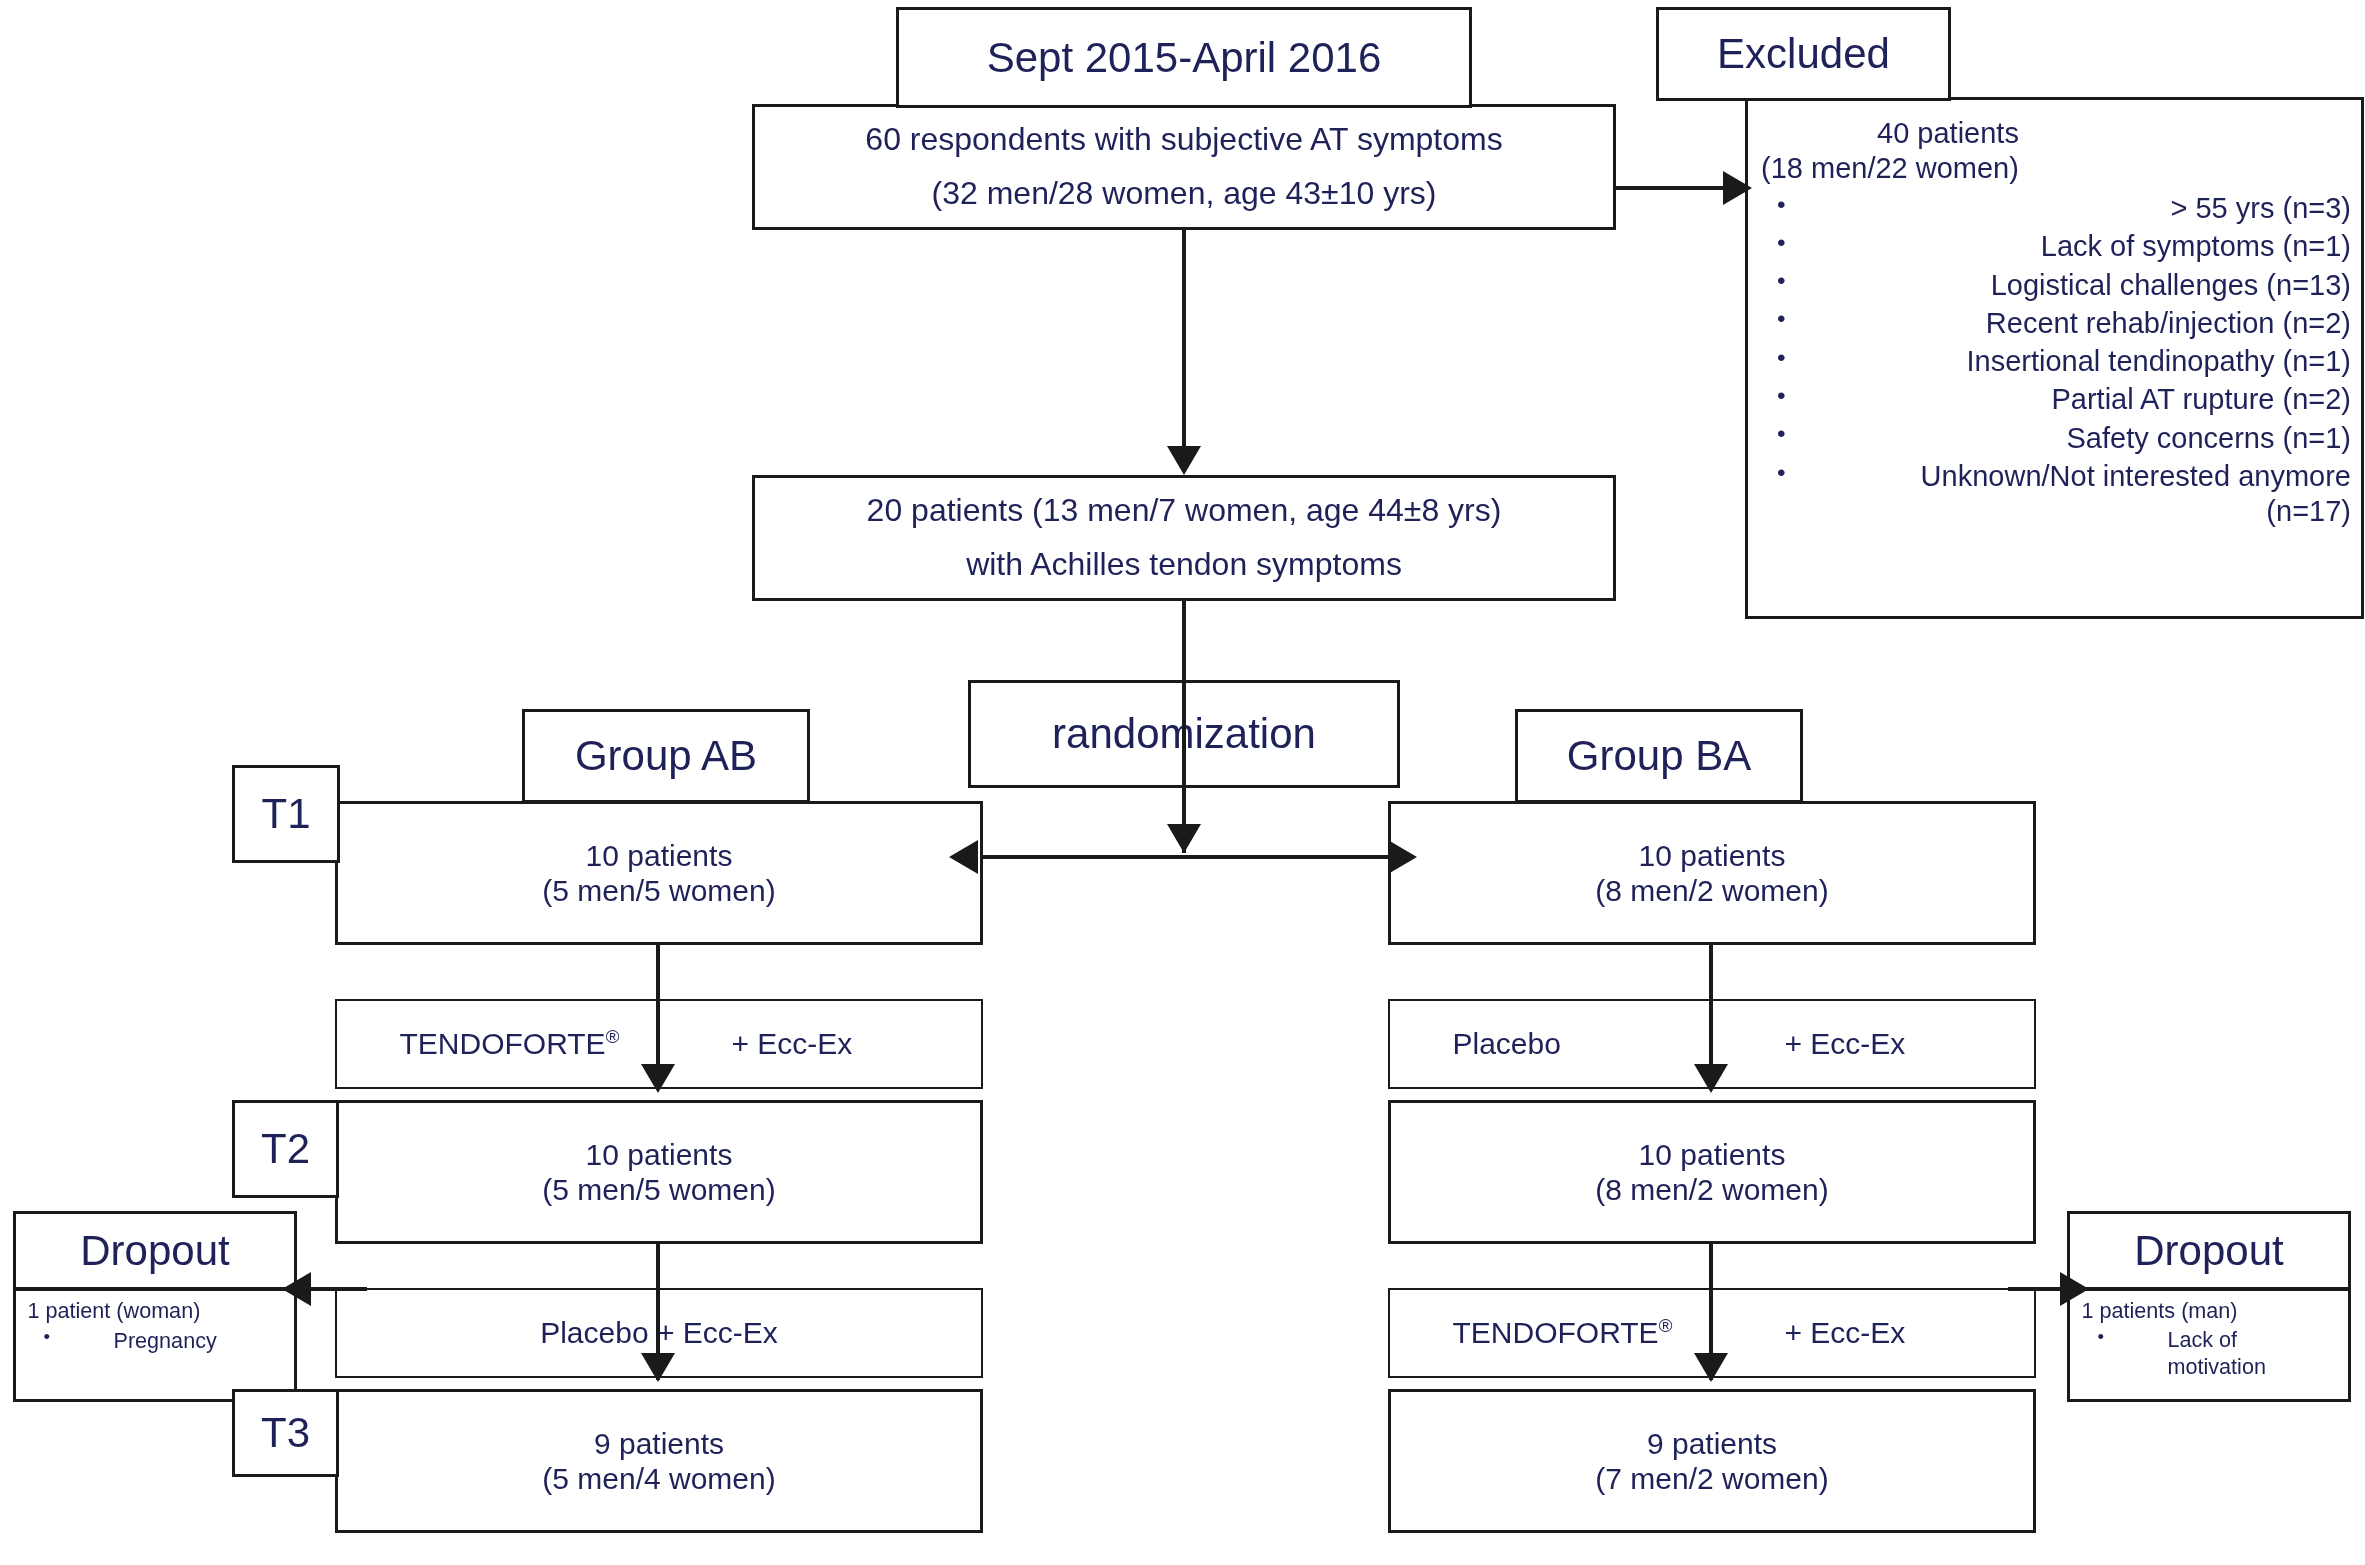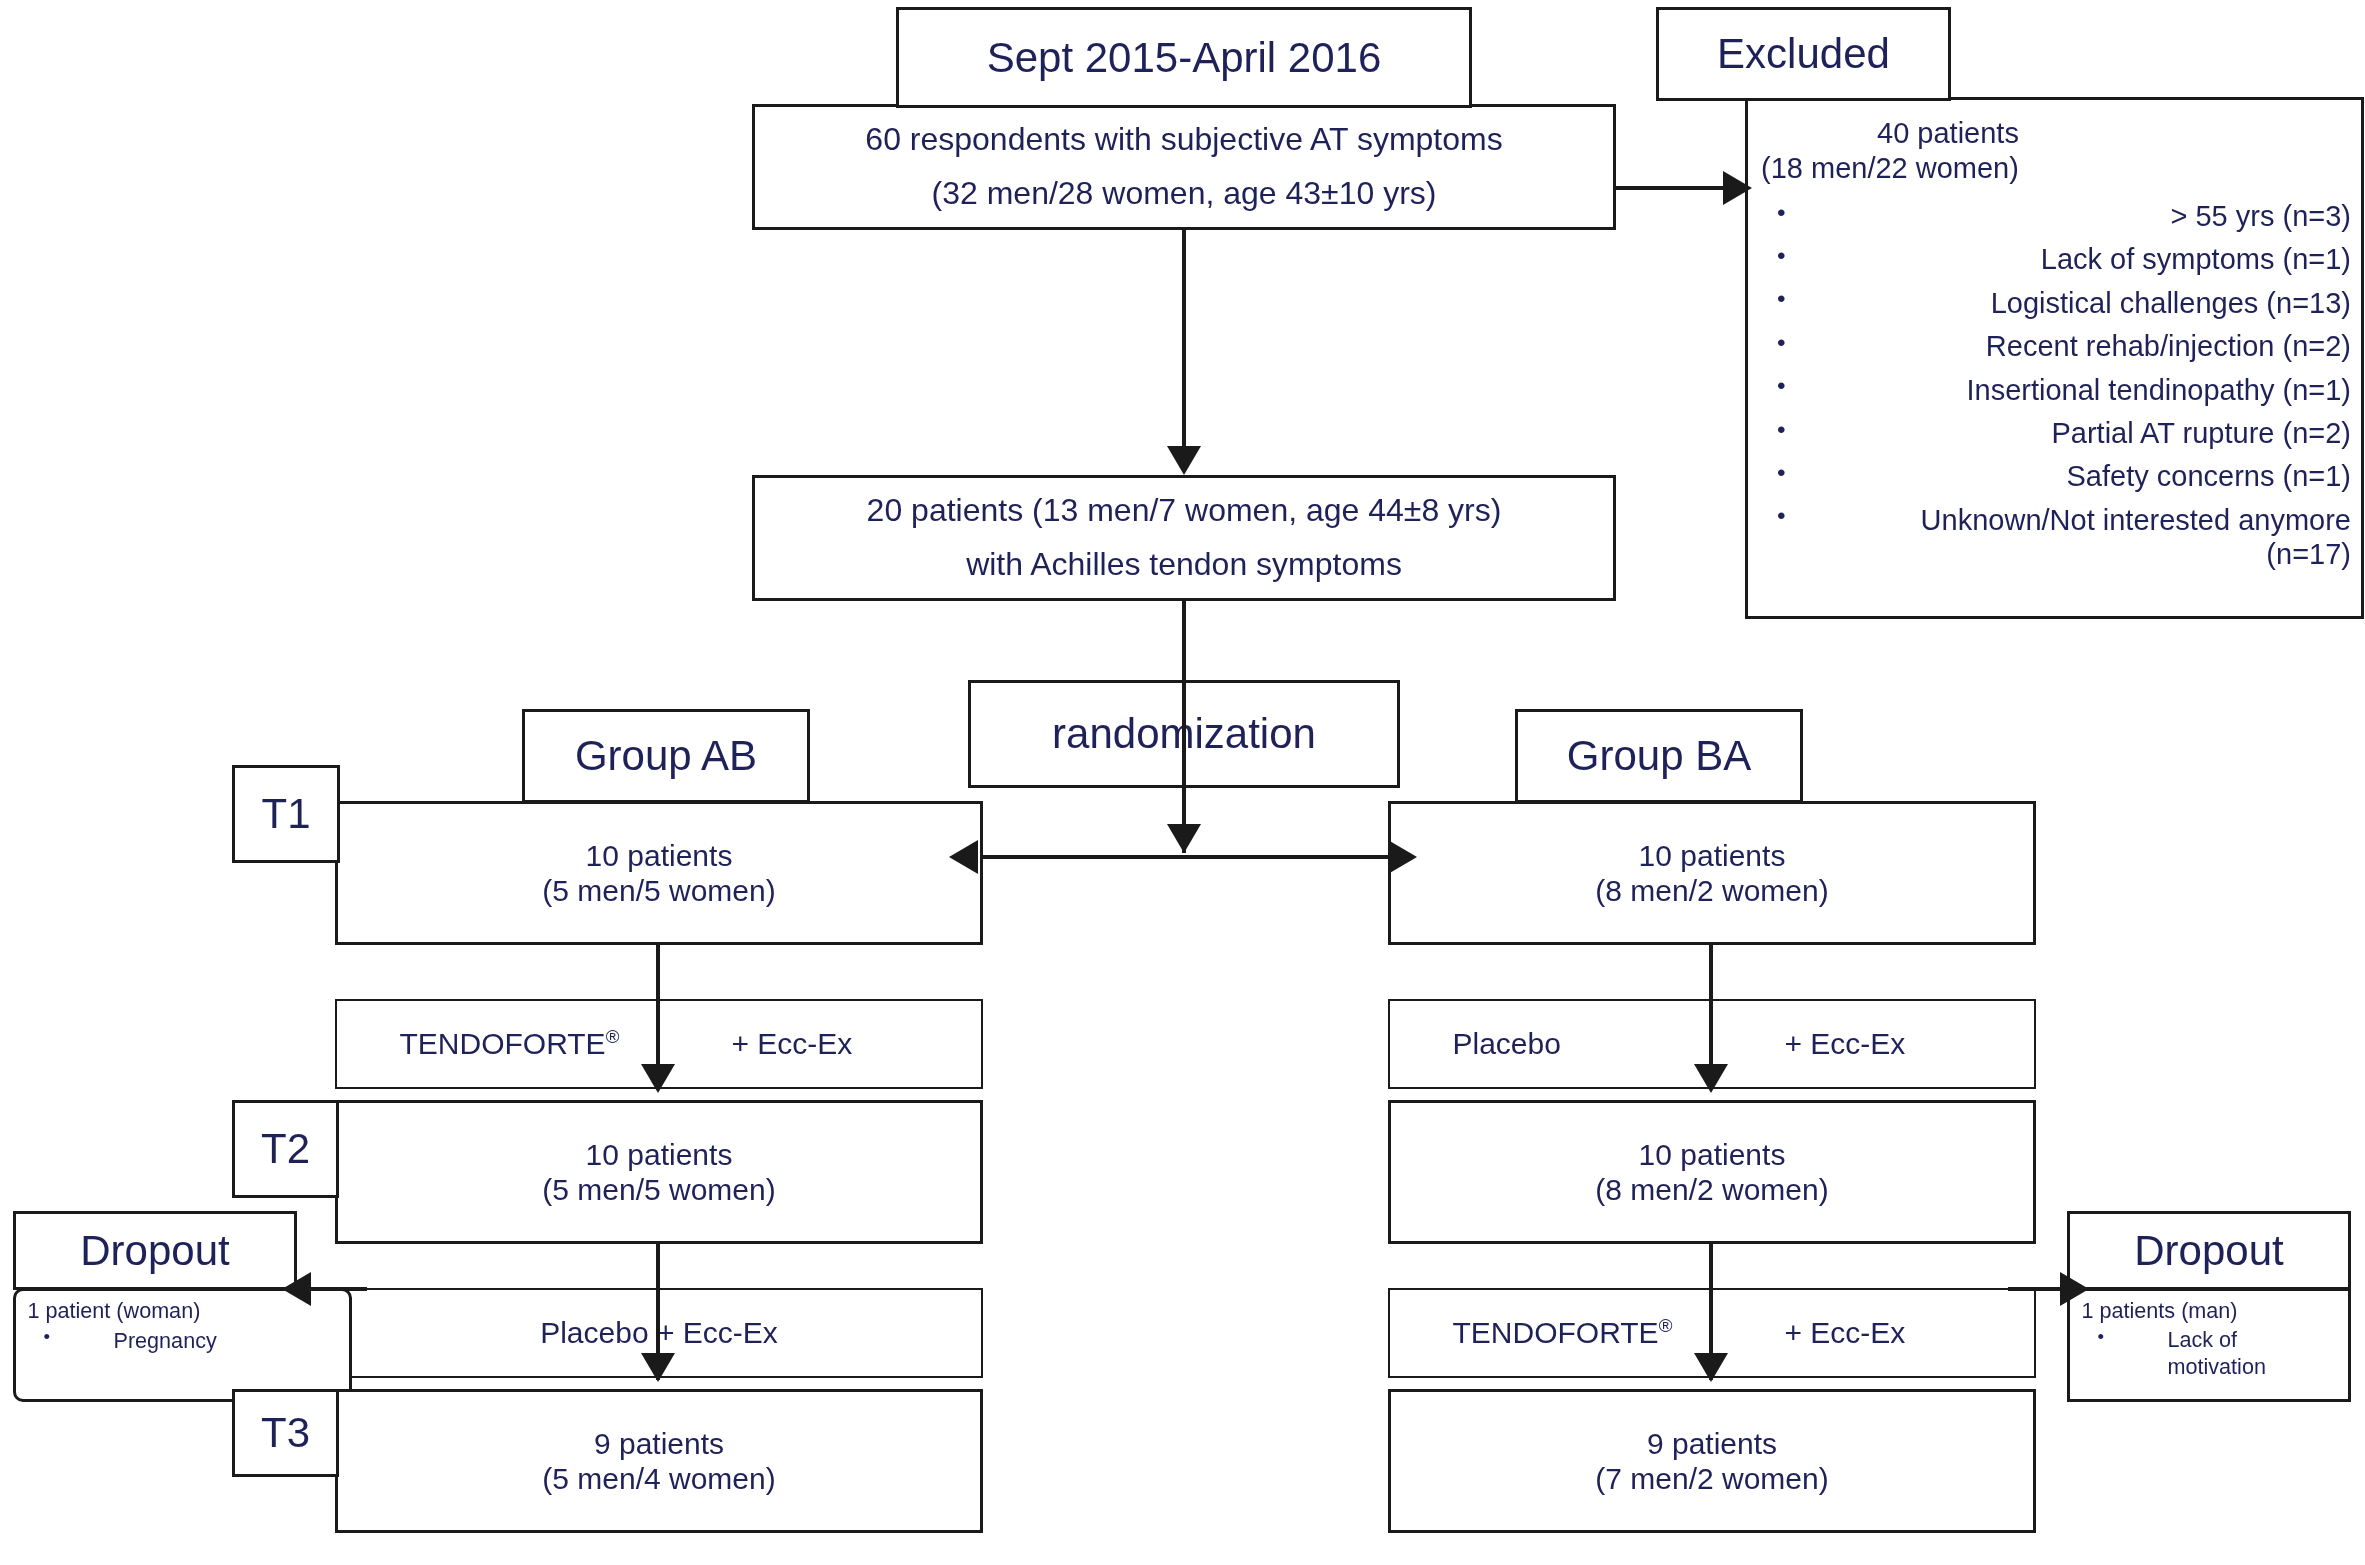--- a/index.html
+++ b/index.html
@@ -62,21 +62,20 @@
   .exc-head{font-size:29px;line-height:1.22;}
   ul.bul{
     list-style:none;margin:4.3px 0 0 0;padding:0;
     font-size:29px;line-height:1.22;
   }
   ul.bul li{
     position:relative;
     padding-left:86px;
     margin-bottom:2.9px;
     white-space:nowrap;
-    margin-top:8px;
   }
   ul.bul li:before{
     content:"\2022";
     position:absolute;left:16px;top:-1.4px;
     font-size:24.5px;
   }
   ul.bul li.wrap{white-space:normal;line-height:1.2;}
   .drop-body{
     align-items:flex-start;justify-content:flex-start;
     text-align:left;padding:7.2px 8.6px 5.8px 11.5px;
@@ -189,21 +188,21 @@
 
   <div class="ln lnv ln-top" style="left:656px;top:1288px;height:92px;"></div>
   <div class="arrow arr-down" style="left:641px;top:1353px;"></div>
 
   <div class="ln lnh ln-top" style="left:309px;top:1287px;width:58px;"></div>
   <div class="arrow arr-left" style="left:282px;top:1272px;"></div>
 
   <div class="box hdr t-big" style="left:13px;top:1211px;width:284px;height:79px;">
     <span class="line">Dropout</span>
   </div>
-  <div class="box drop-body" style="left:13px;top:1288px;width:339px;height:114px;border-radius:10px;">
+  <div class="box drop-body" style="left:13px;top:1288px;width:284px;height:114px;">
     <span class="line">1 patient (woman)</span>
     <ul class="bul2">
       <li>Pregnancy</li>
     </ul>
   </div>
 
   <div class="box hdr t-big" style="left:232px;top:1389px;width:107px;height:88px;">
     <span class="line">T3</span>
   </div>
 

